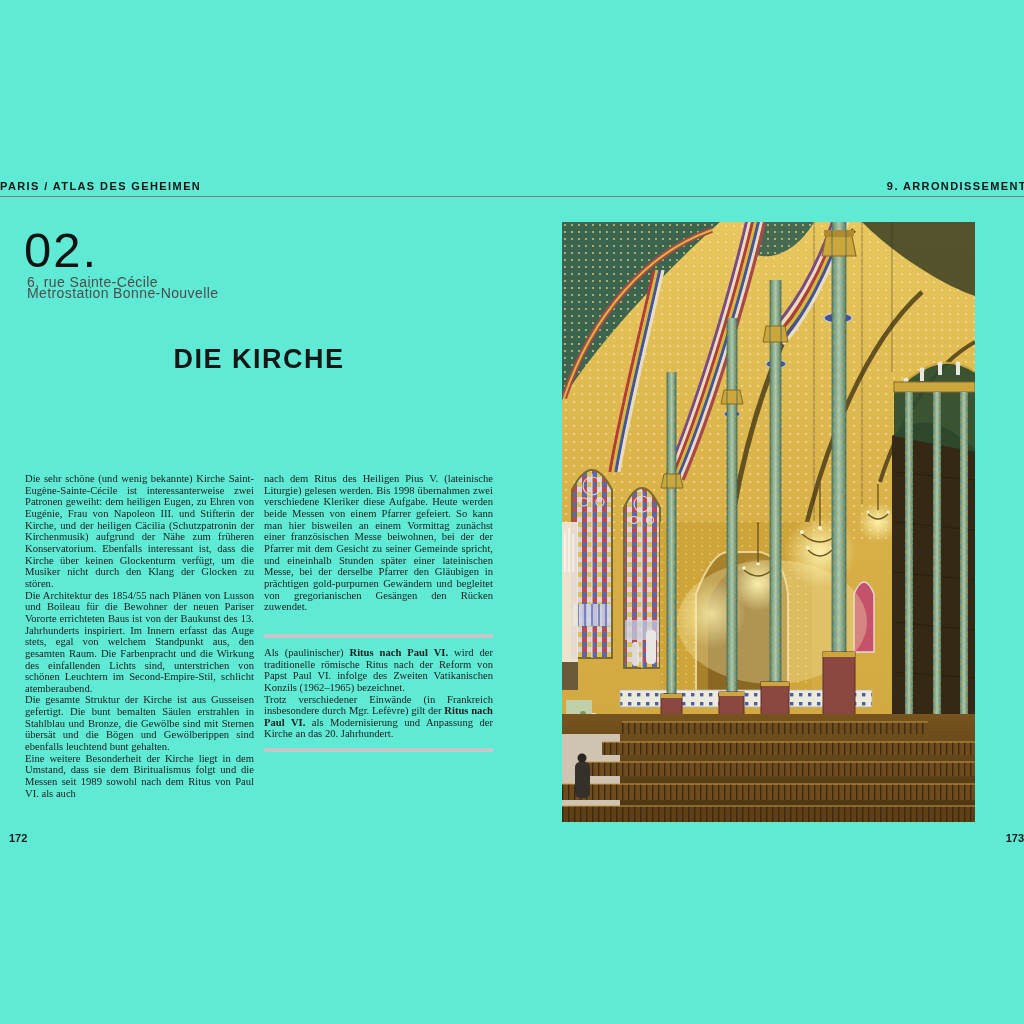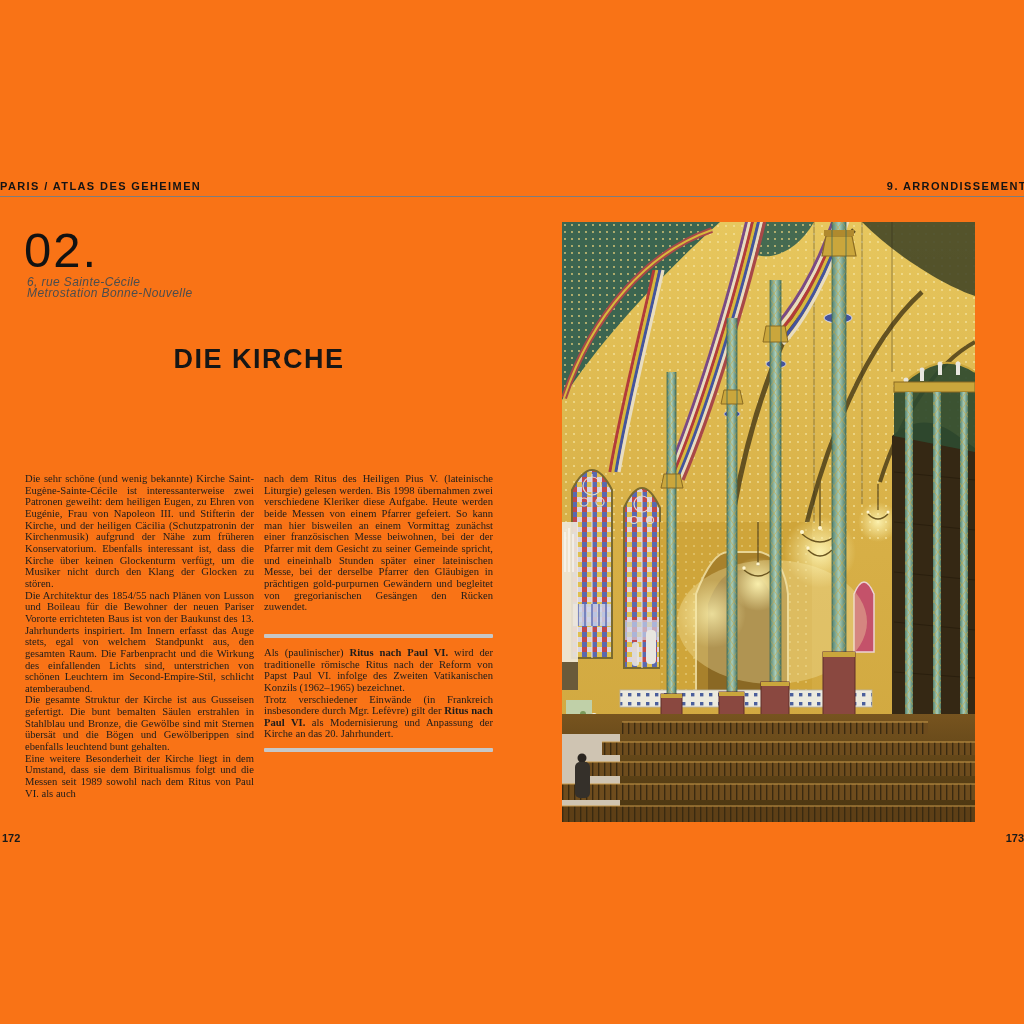--- a/index.html
+++ b/index.html
@@ -1,27 +1,27 @@
 <!DOCTYPE html>
 <html lang="de"><head>
 <meta charset="utf-8">
 <style>
   html,body{margin:0;padding:0;background:#ffffff;}
-  .spread{position:relative;width:1024px;height:1024px;background:#f97316;overflow:hidden;
+  .spread{position:relative;width:1024px;height:1024px;background:#5eead4;overflow:hidden;
           font-family:"Liberation Sans",sans-serif;color:#1b1b1b;}
 
   
   .rh{position:absolute;top:180px;font-size:11px;font-weight:bold;letter-spacing:1.4px;color:#141414;white-space:nowrap;}
   .rh-left{left:0px;}
   .rh-right{right:-3px;}
   .head-rule{position:absolute;left:0;right:0;top:196px;height:1px;background:#7d7d7d;}
 
   
   .entry-number{position:absolute;left:24px;top:222px;font-size:49px;font-weight:400;letter-spacing:2px;color:#121212;}
-  .entry-address{position:absolute;left:27px;top:277px;font-size:12px;line-height:11px;color:#4d4d4d;letter-spacing:.4px;font-style:italic;}
+  .entry-address{position:absolute;left:27px;top:277px;font-size:14px;line-height:11px;color:#4d4d4d;letter-spacing:.4px;}
 
   
   .title-block{position:absolute;left:20px;top:345px;width:478px;text-align:center;}
   .t1,.t2{display:block;font-weight:bold;color:#161616;}
   .t1{font-size:27px;letter-spacing:1.5px;line-height:28px;}
   .t2{font-size:27px;letter-spacing:.5px;line-height:28px;}
   .subtitle{margin-top:9px;font-family:"Liberation Serif",serif;font-size:18px;color:#222;}
 
   
   .col{position:absolute;top:473px;width:229px;font-family:"Liberation Serif",serif;
@@ -32,21 +32,21 @@
   .col-right{left:264px;}
 
   
   .infobox{margin-top:21px;}
   .bar{height:4px;background:#c7c7c7;border-radius:1px;}
   .infobox .inner{padding:9px 0 8px 0;}
   .infobox b{font-weight:bold;}
 
   
   .folio{position:absolute;top:832px;font-size:11px;font-weight:bold;color:#1a1a1a;}
-  .folio-left{left:2px;}
+  .folio-left{left:9px;}
   .folio-right{right:0px;}
 
   
   .photo{position:absolute;left:562px;top:222px;width:413px;height:600px;margin:0;}
   .photo svg{display:block;width:100%;height:100%;}
 </style>
 </head>
 <body>
 
 <div class="spread">

